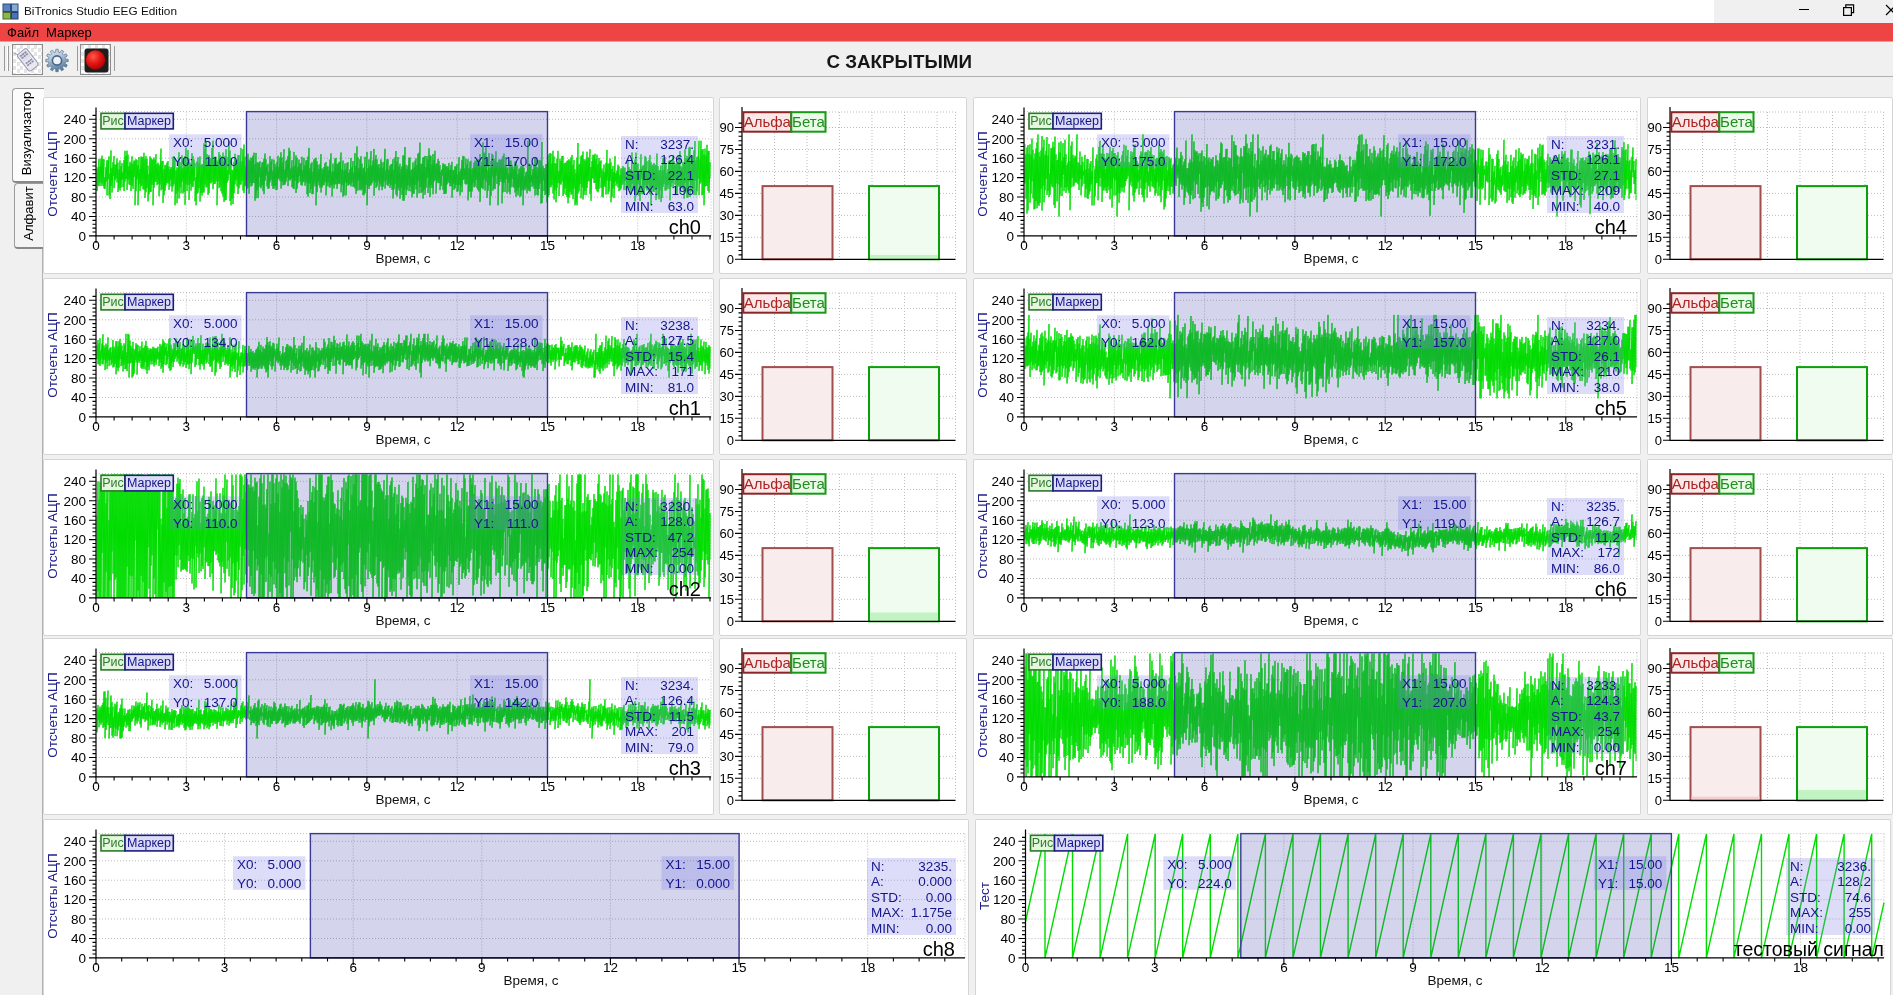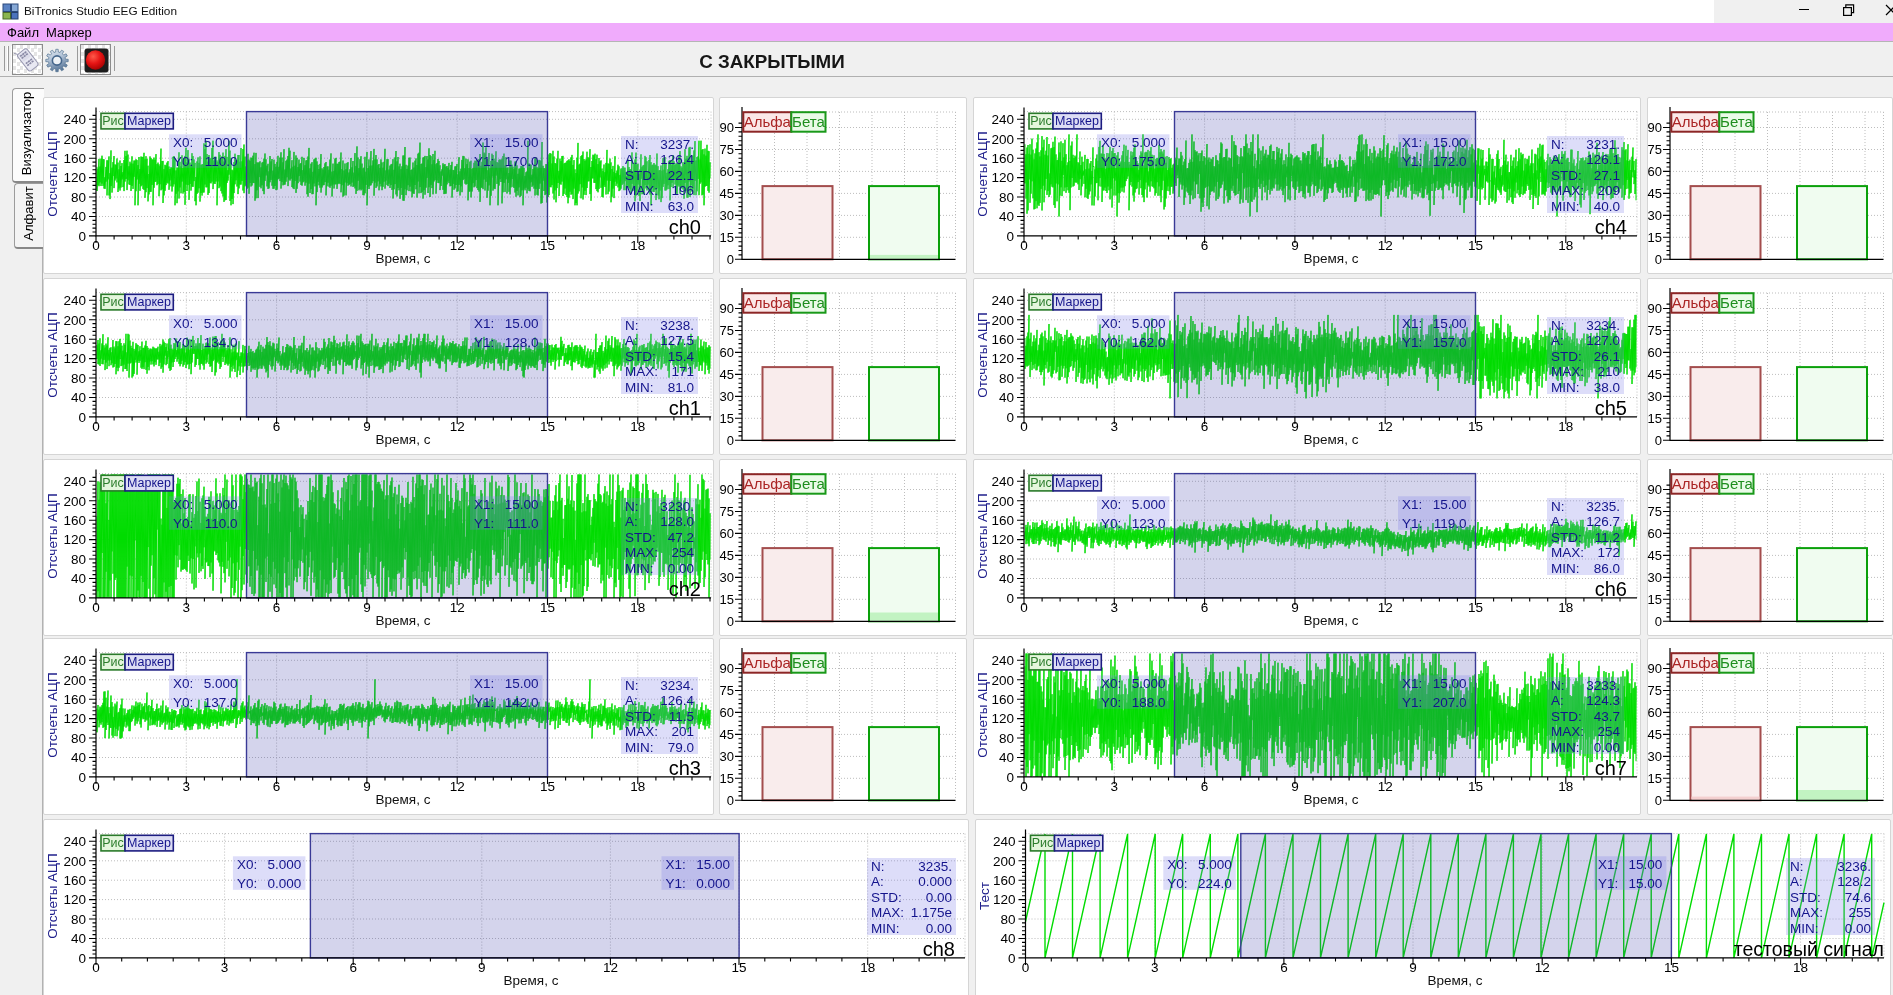--- a/index.html
+++ b/index.html
@@ -15,21 +15,21 @@
 </svg>
     <div style="position:absolute;left:24px;top:4px;font-size:11.8px;color:#101010">BiTronics Studio EEG Edition</div>
     <div style="position:absolute;left:1799px;top:9px;width:10px;height:1.3px;background:#000"></div>
     <svg width="14" height="14" style="position:absolute;left:1841px;top:3px" fill="none" stroke="#000" stroke-width="1.2">
 <rect x="2.6" y="4.6" width="7.8" height="7.8"></rect>
 <path d="M4.8 4.2 V1.9 H12.6 v7.8 h-2"></path>
 </svg>
     <svg width="14" height="14" style="position:absolute;left:1884px;top:3px" stroke="#000" stroke-width="1.2">
 <path d="M2 2 L12 12 M12 2 L2 12"></path>
     </svg>
-    <div style="position:absolute;left:0;top:23px;width:1893px;height:18px;background:#f0abfc;border-bottom:1px solid #b5b5b5;font-size:13px;color:#000">
+    <div style="position:absolute;left:0;top:23px;width:1893px;height:18px;background:#ef4444;border-bottom:1px solid #b5b5b5;font-size:13px;color:#000">
       <span style="position:absolute;left:7px;top:2px">Файл</span>
       <span style="position:absolute;left:46px;top:2px">Маркер</span>
     </div>
     <div style="position:absolute;left:0;top:42px;width:1893px;height:34px;background:#f0f0f0;border-bottom:1px solid #b0b0b0">
       <div style="position:absolute;left:4px;top:4px;width:2px;height:25px;border-left:1px solid #9a9a9a;border-right:1px solid #fff"></div>
       <div style="position:absolute;left:8px;top:4px;width:2px;height:25px;border-left:1px solid #9a9a9a;border-right:1px solid #fff"></div>
       <div class="tbtn" style="left:12px;top:2px">
         <svg width="29" height="29" viewBox="0 0 29 29" style="position:absolute;left:0.5px;top:0.5px">
 <g transform="rotate(-38 14 15)">
 <rect x="8.5" y="3.5" width="12" height="21" rx="2.5" fill="#e8e8f2" stroke="#9898b0" stroke-width="1"></rect>
@@ -71,21 +71,21 @@
 <stop offset="0" stop-color="#ff5a4a"></stop>
               <stop offset="0.5" stop-color="#e61414"></stop>
               <stop offset="1" stop-color="#a00000"></stop>
             </radialGradient>
           </defs>
 <rect x="2.5" y="2.5" width="24" height="24" rx="3" fill="#1d1d1d"></rect>
 <circle cx="13.5" cy="14" r="9.7" fill="url(#rg)"></circle>
 </svg>
       </div>
       <div style="position:absolute;left:114px;top:4px;width:1px;height:25px;background:#9a9a9a"></div>
-      <div style="position:absolute;left:572px;top:9px;width:400px;text-align:center;font-size:18.8px;font-weight:bold;color:#161616">С ЗАКРЫТЫМИ</div>
+      <div style="position:absolute;left:572px;top:9px;width:400px;text-align:right;font-size:18.8px;font-weight:bold;color:#161616">С ЗАКРЫТЫМИ</div>
     </div>
     <div style="position:absolute;left:42px;top:88px;width:1px;height:907px;background:#b2b2b2"></div>
     <div style="position:absolute;left:12px;top:88px;width:31px;height:92px;background:#fcfcfc;border:1px solid #9c9c9c;border-right:none;border-radius:4px 0 0 4px;border-bottom:2px solid #888"></div>
     <div style="position:absolute;left:14px;top:183px;width:29px;height:63px;background:#f4f4f4;border:1px solid #9c9c9c;border-right:none;border-radius:4px 0 0 4px;border-bottom:2px solid #888"></div>
     <div class="vtext" style="left:-39px;top:126px">Визуализатор</div>
     <div class="vtext" style="left:-37px;top:206px">Алфавит</div>
     <div class="panel" style="left:43px;top:97px;width:671px;height:177px">
       <svg width="671" height="177" viewBox="0 0 671 177" font-family="Liberation Sans, sans-serif">
         <g stroke="#bdbdbd" stroke-dasharray="1 2" fill="none">
           <line x1="53" y1="119.5" x2="668" y2="119.5"></line>

